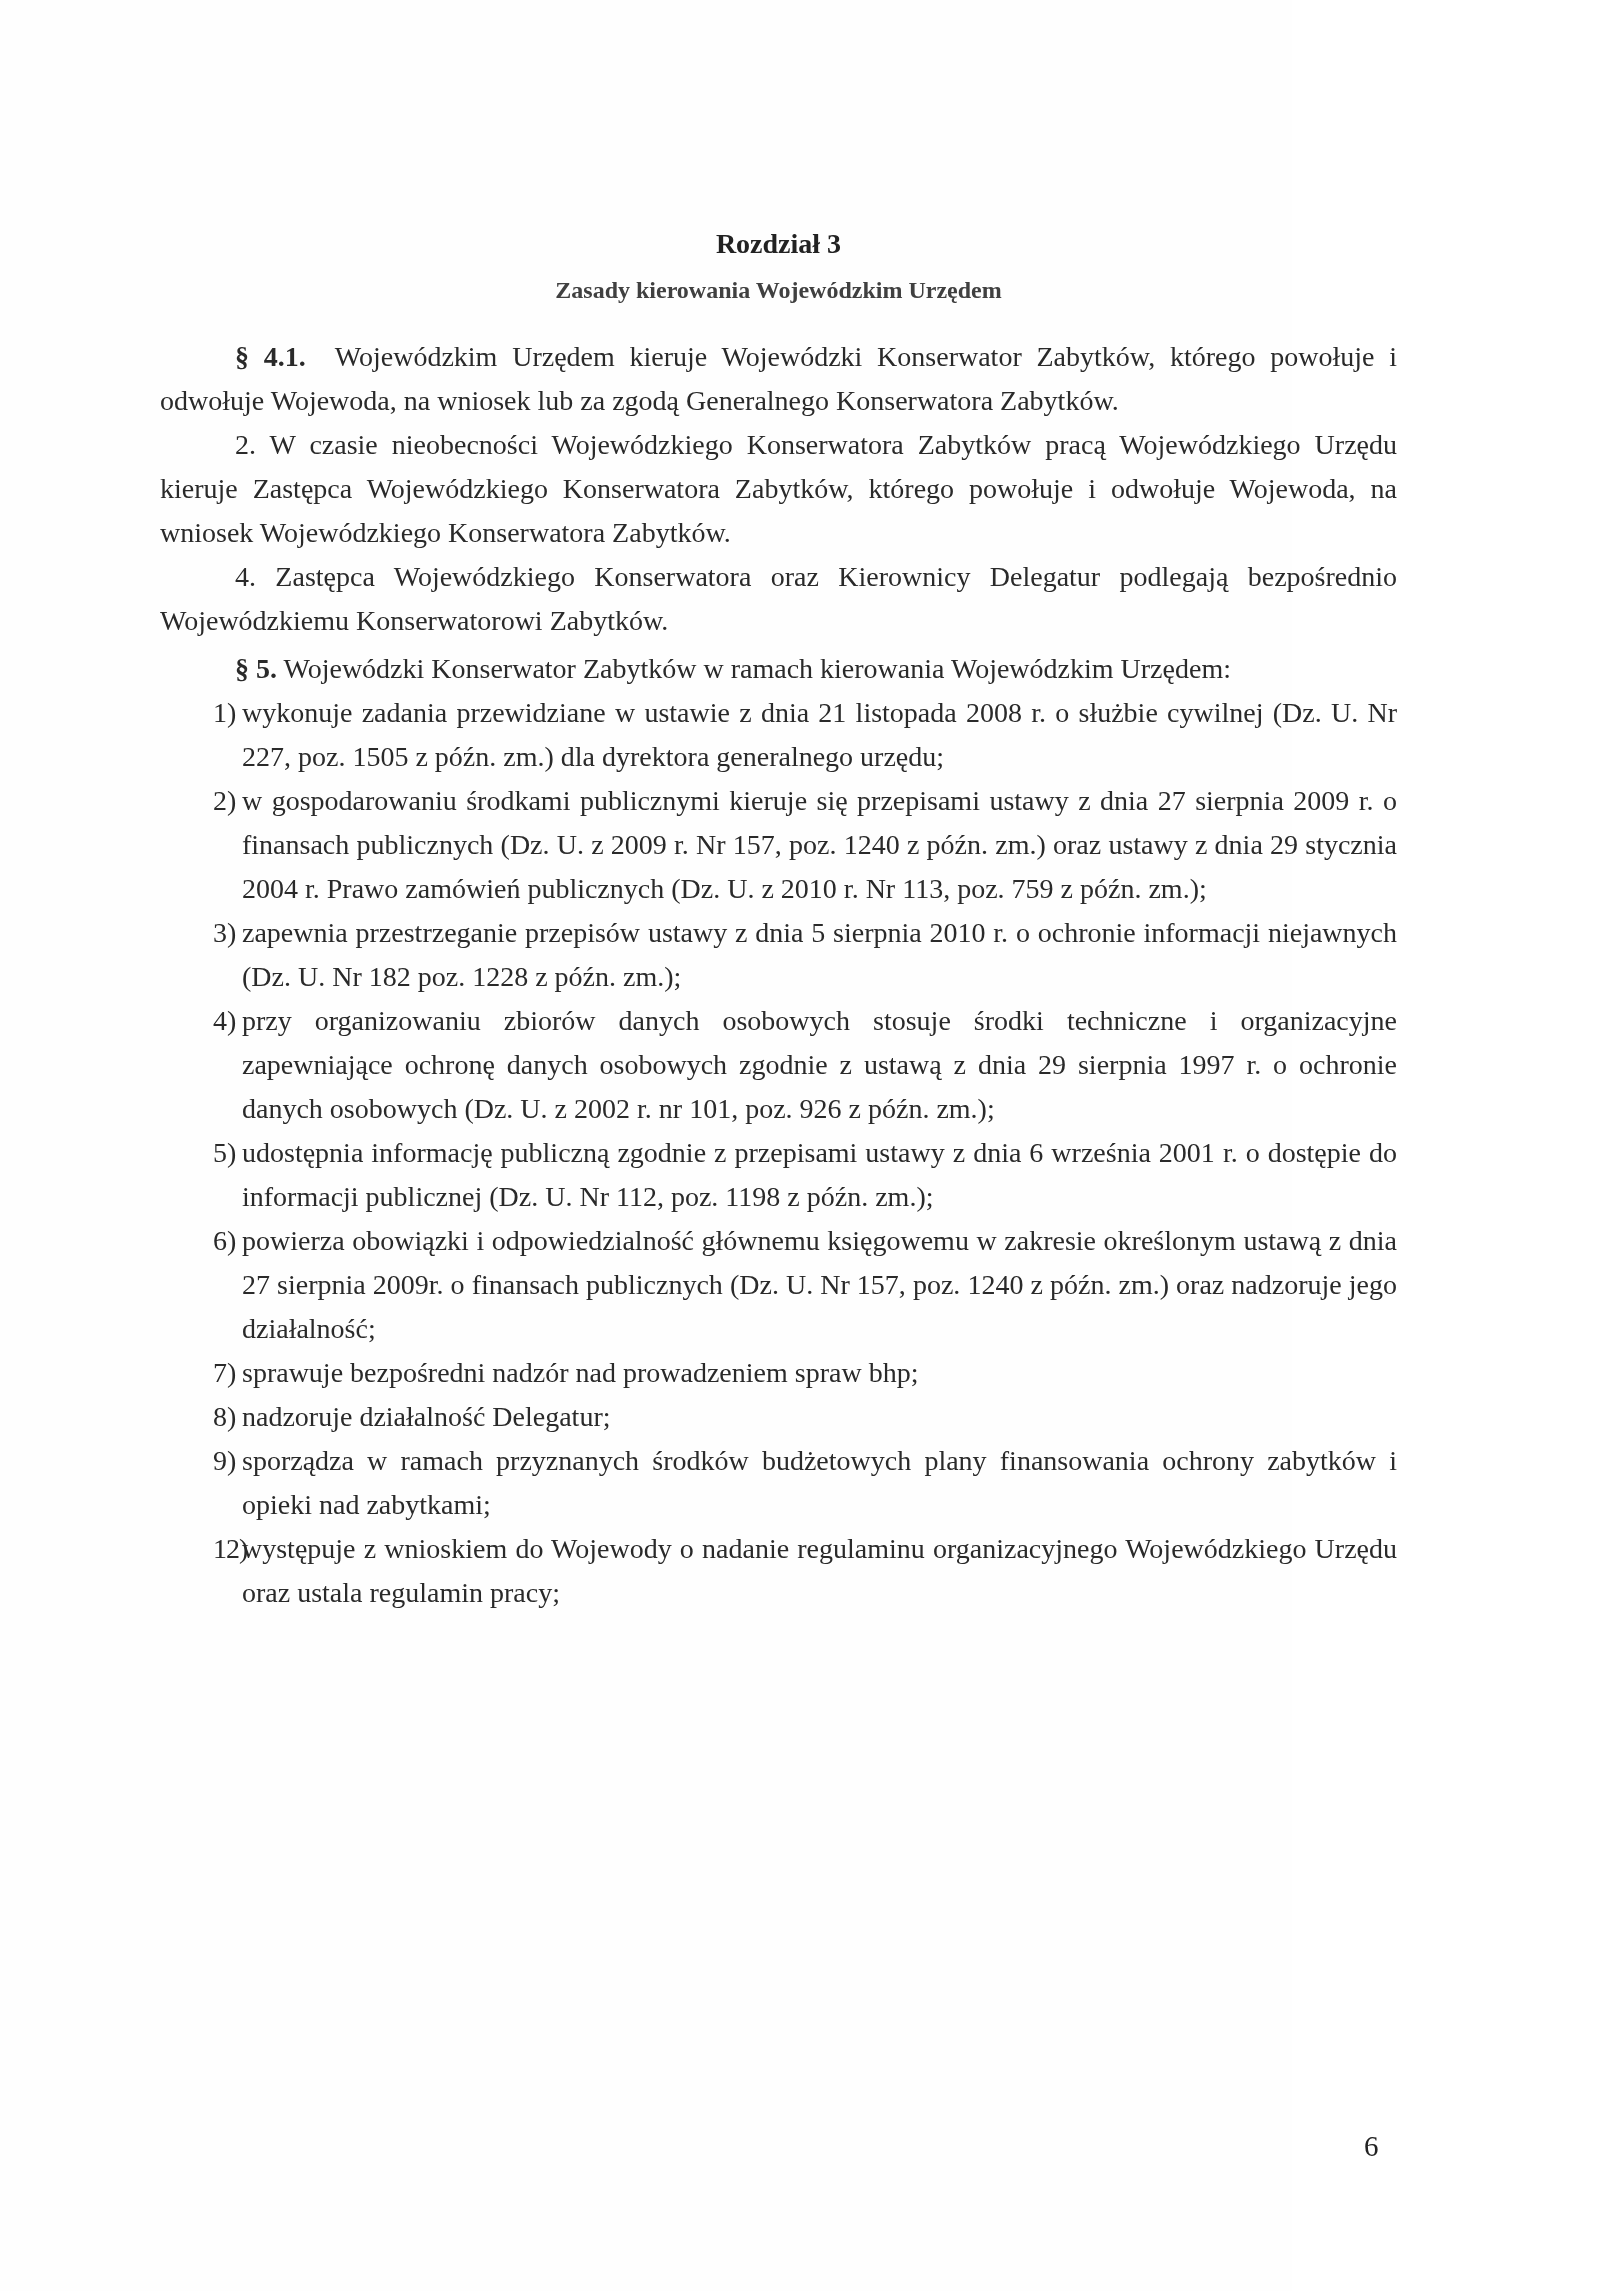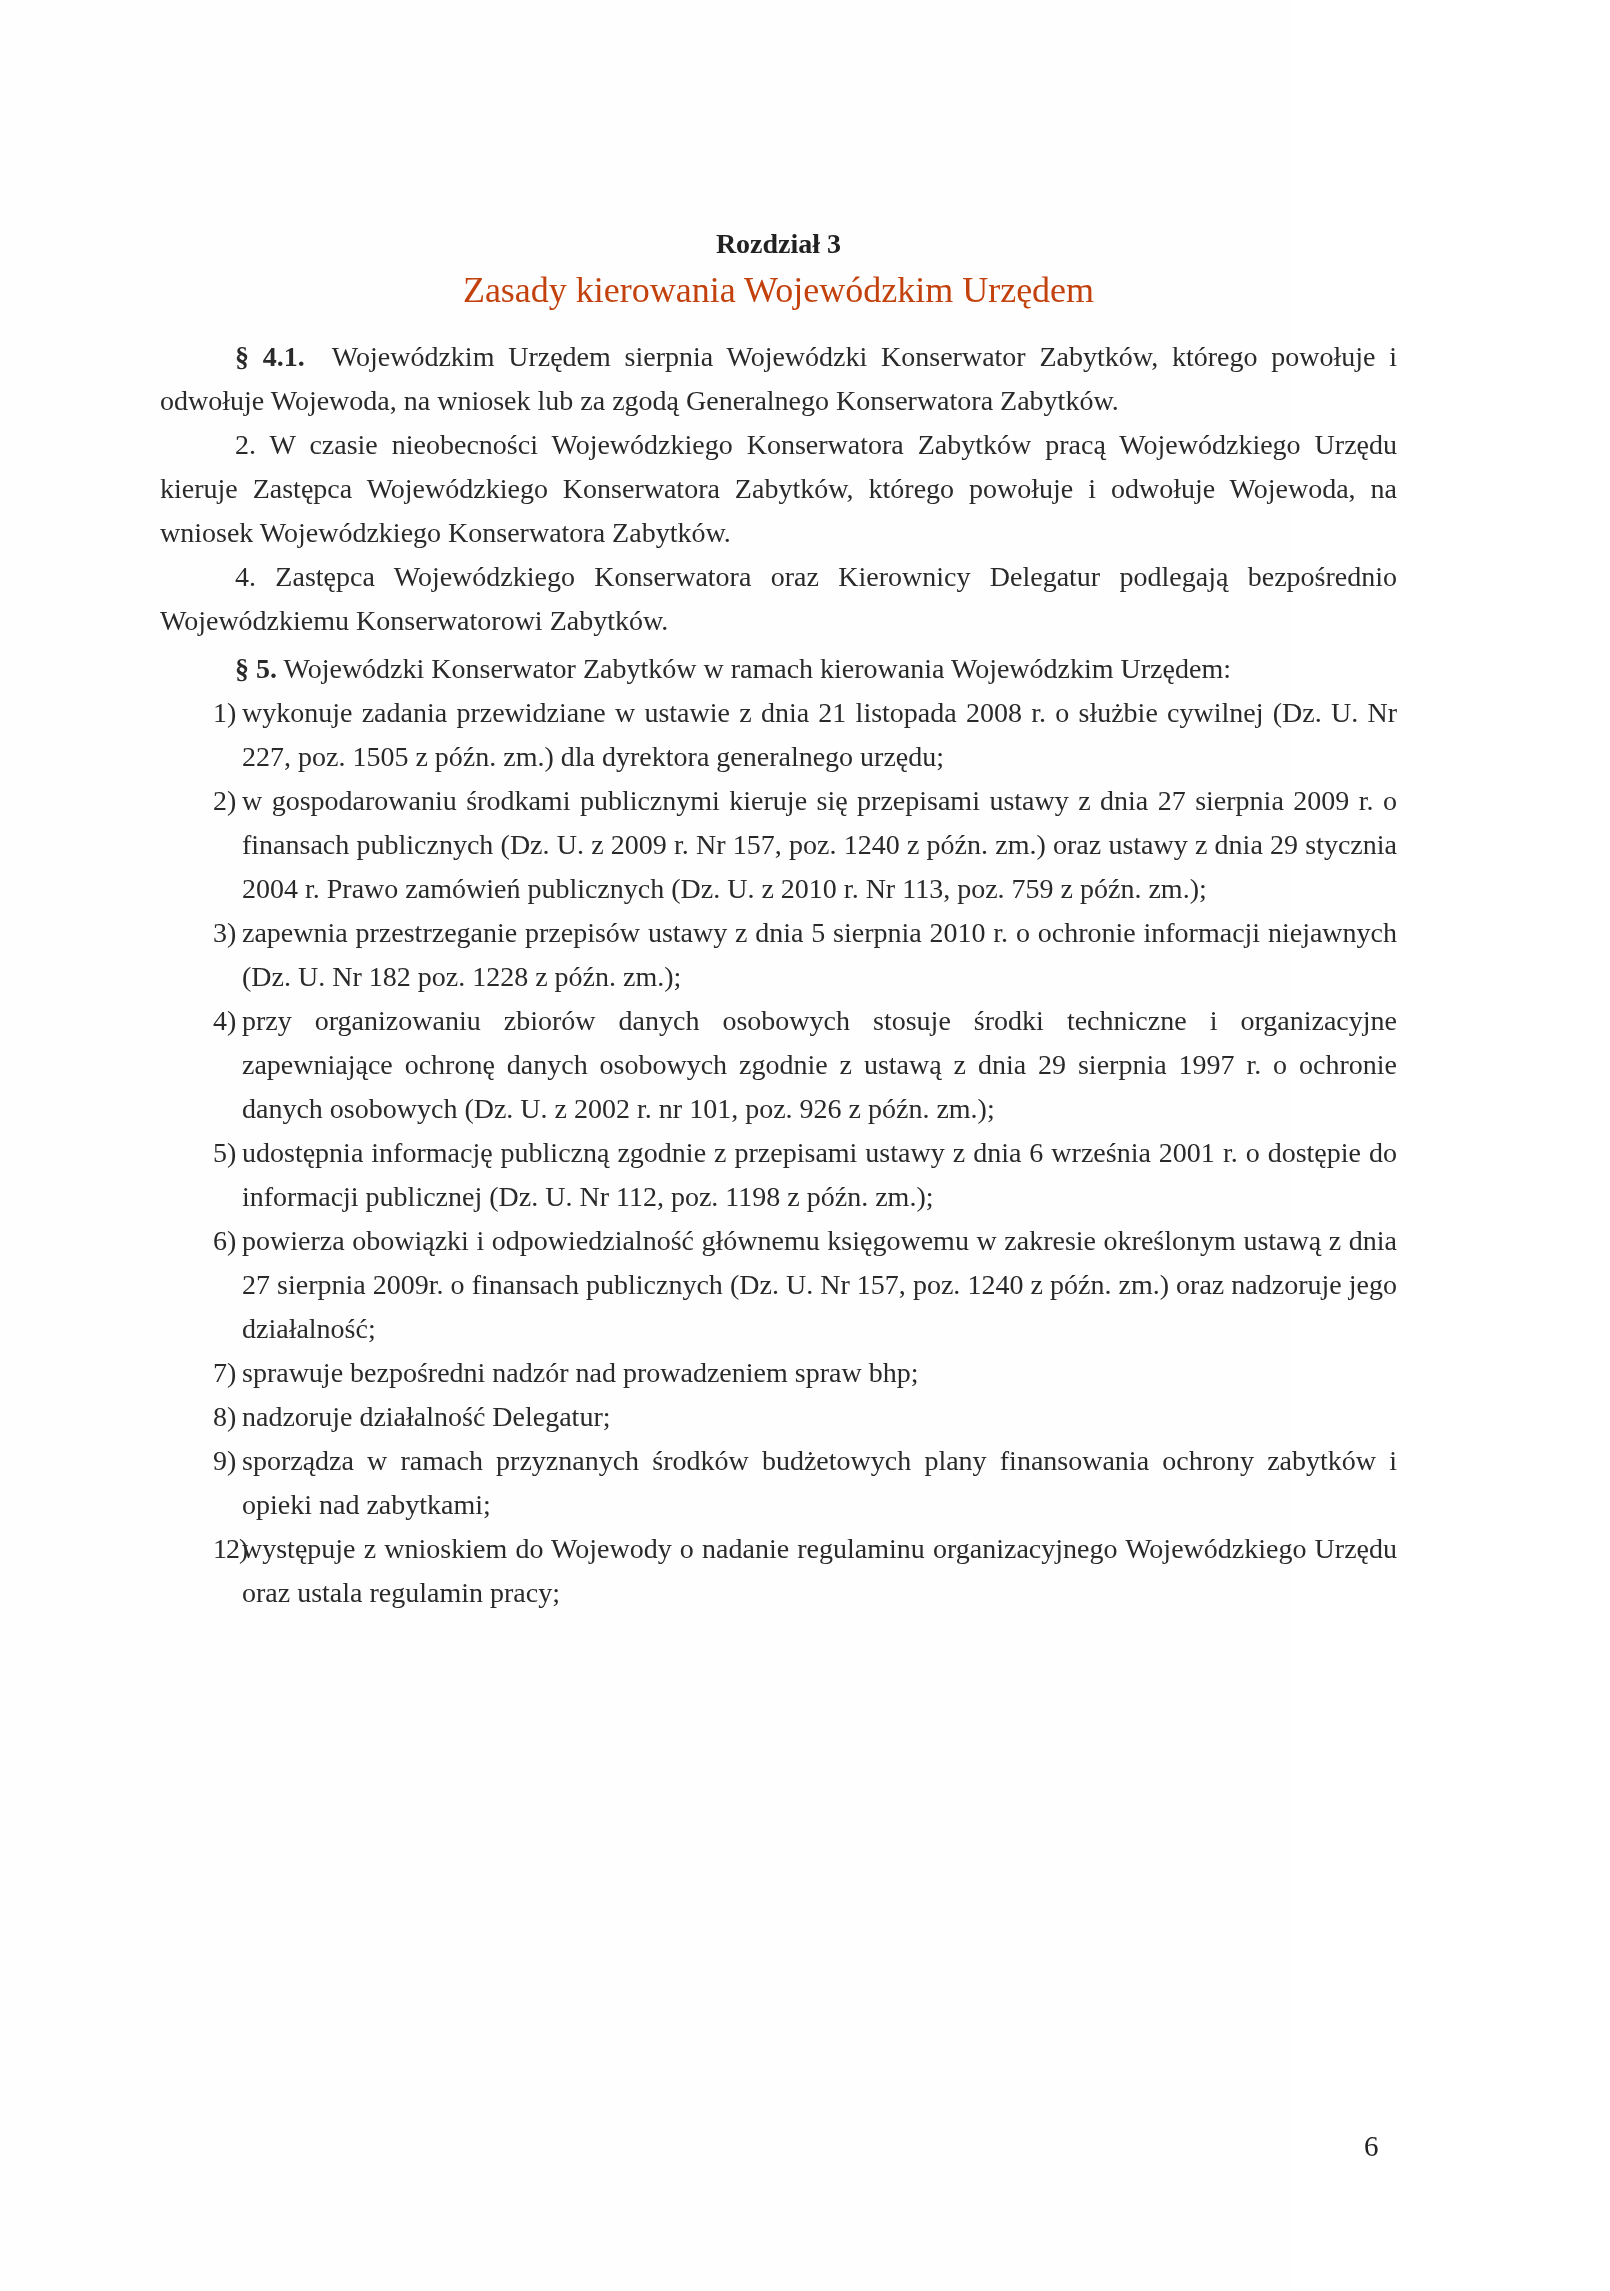--- a/index.html
+++ b/index.html
@@ -32,25 +32,25 @@
   .chapter-title {
     text-align: center;
     font-weight: bold;
     margin: 0;
     font-size: 28px;
     line-height: 43px;
     color: #222;
   }
   .chapter-subtitle {
     text-align: center;
-    font-weight: normal;
+    font-weight: bold;
     margin: 3.9px 0 23.5px 0;
-    font-size: 36px;
+    font-size: 24px;
     line-height: 43px;
-    color: #c2410c;
+    color: #404040;
   }
   .para {
     margin: 0;
     text-align: justify;
     text-indent: 75px;
   }
   .para .num {
     font-weight: bold;
   }
   .para-gap {
@@ -93,21 +93,21 @@
 </style>
 </head>
 <body>
 
 <div class="page">
   <div class="content">
 
     <h1 class="chapter-title">Rozdział 3</h1>
     <h2 class="chapter-subtitle">Zasady kierowania Wojewódzkim Urzędem</h2>
 
-    <p class="para"><span class="num">§ 4.1.</span>&nbsp; <span>Wojewódzkim Urzędem sierpnia Wojewódzki Konserwator Zabytków, którego powołuje i odwołuje Wojewoda, na wniosek lub za zgodą Generalnego Konserwatora Zabytków.</span></p>
+    <p class="para"><span class="num">§ 4.1.</span>&nbsp; <span>Wojewódzkim Urzędem kieruje Wojewódzki Konserwator Zabytków, którego powołuje i odwołuje Wojewoda, na wniosek lub za zgodą Generalnego Konserwatora Zabytków.</span></p>
 
     <p class="para">2. W czasie nieobecności Wojewódzkiego Konserwatora Zabytków pracą Wojewódzkiego Urzędu kieruje Zastępca Wojewódzkiego Konserwatora Zabytków, którego powołuje i odwołuje Wojewoda, na wniosek Wojewódzkiego Konserwatora Zabytków.</p>
     <p class="para">4. Zastępca Wojewódzkiego Konserwatora oraz Kierownicy Delegatur podlegają bezpośrednio Wojewódzkiemu Konserwatorowi Zabytków.</p>
 
     <p class="para para-gap"><span class="num">§ 5.</span> <span>Wojewódzki Konserwator Zabytków w ramach kierowania Wojewódzkim Urzędem:</span></p>
 
     <ul class="list">
       <li class="list-item">
           <span class="marker">1)</span>
           <span class="text">wykonuje zadania przewidziane w ustawie z dnia 21 listopada 2008 r. o służbie cywilnej (Dz. U. Nr 227, poz. 1505 z późn. zm.) dla dyrektora generalnego urzędu;</span>

